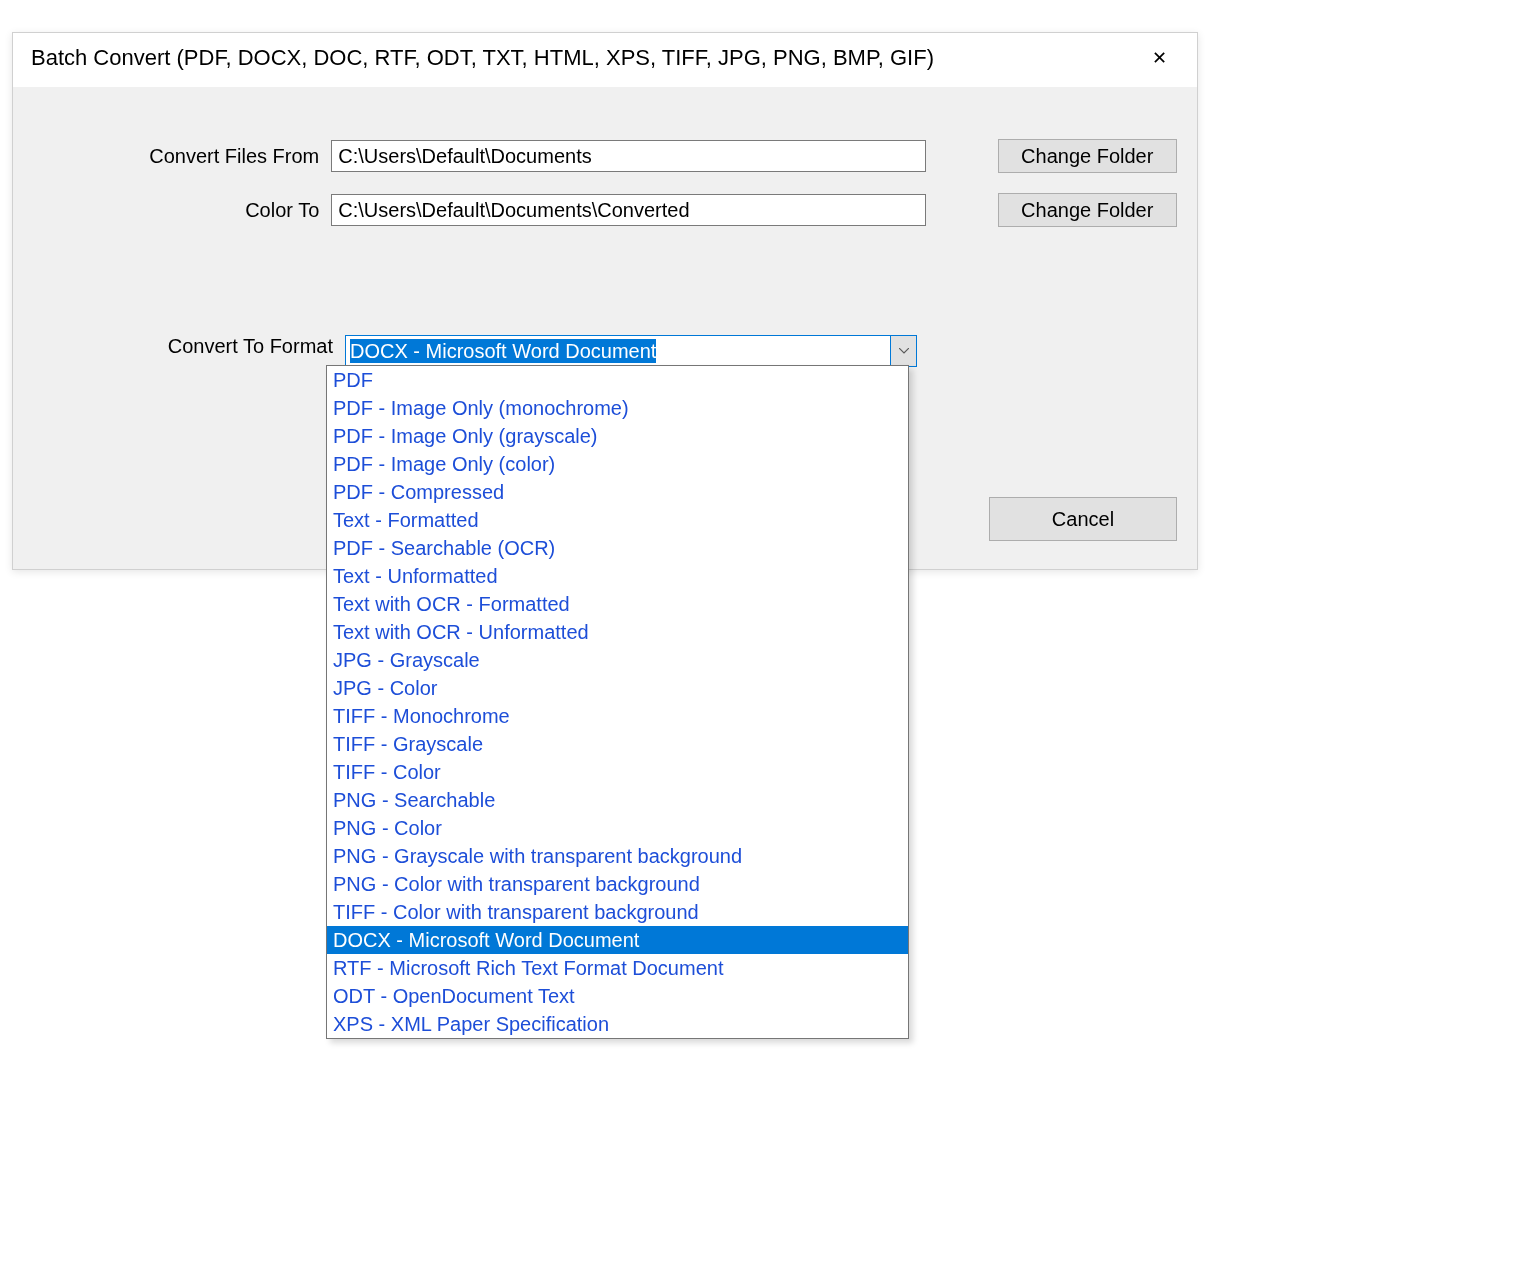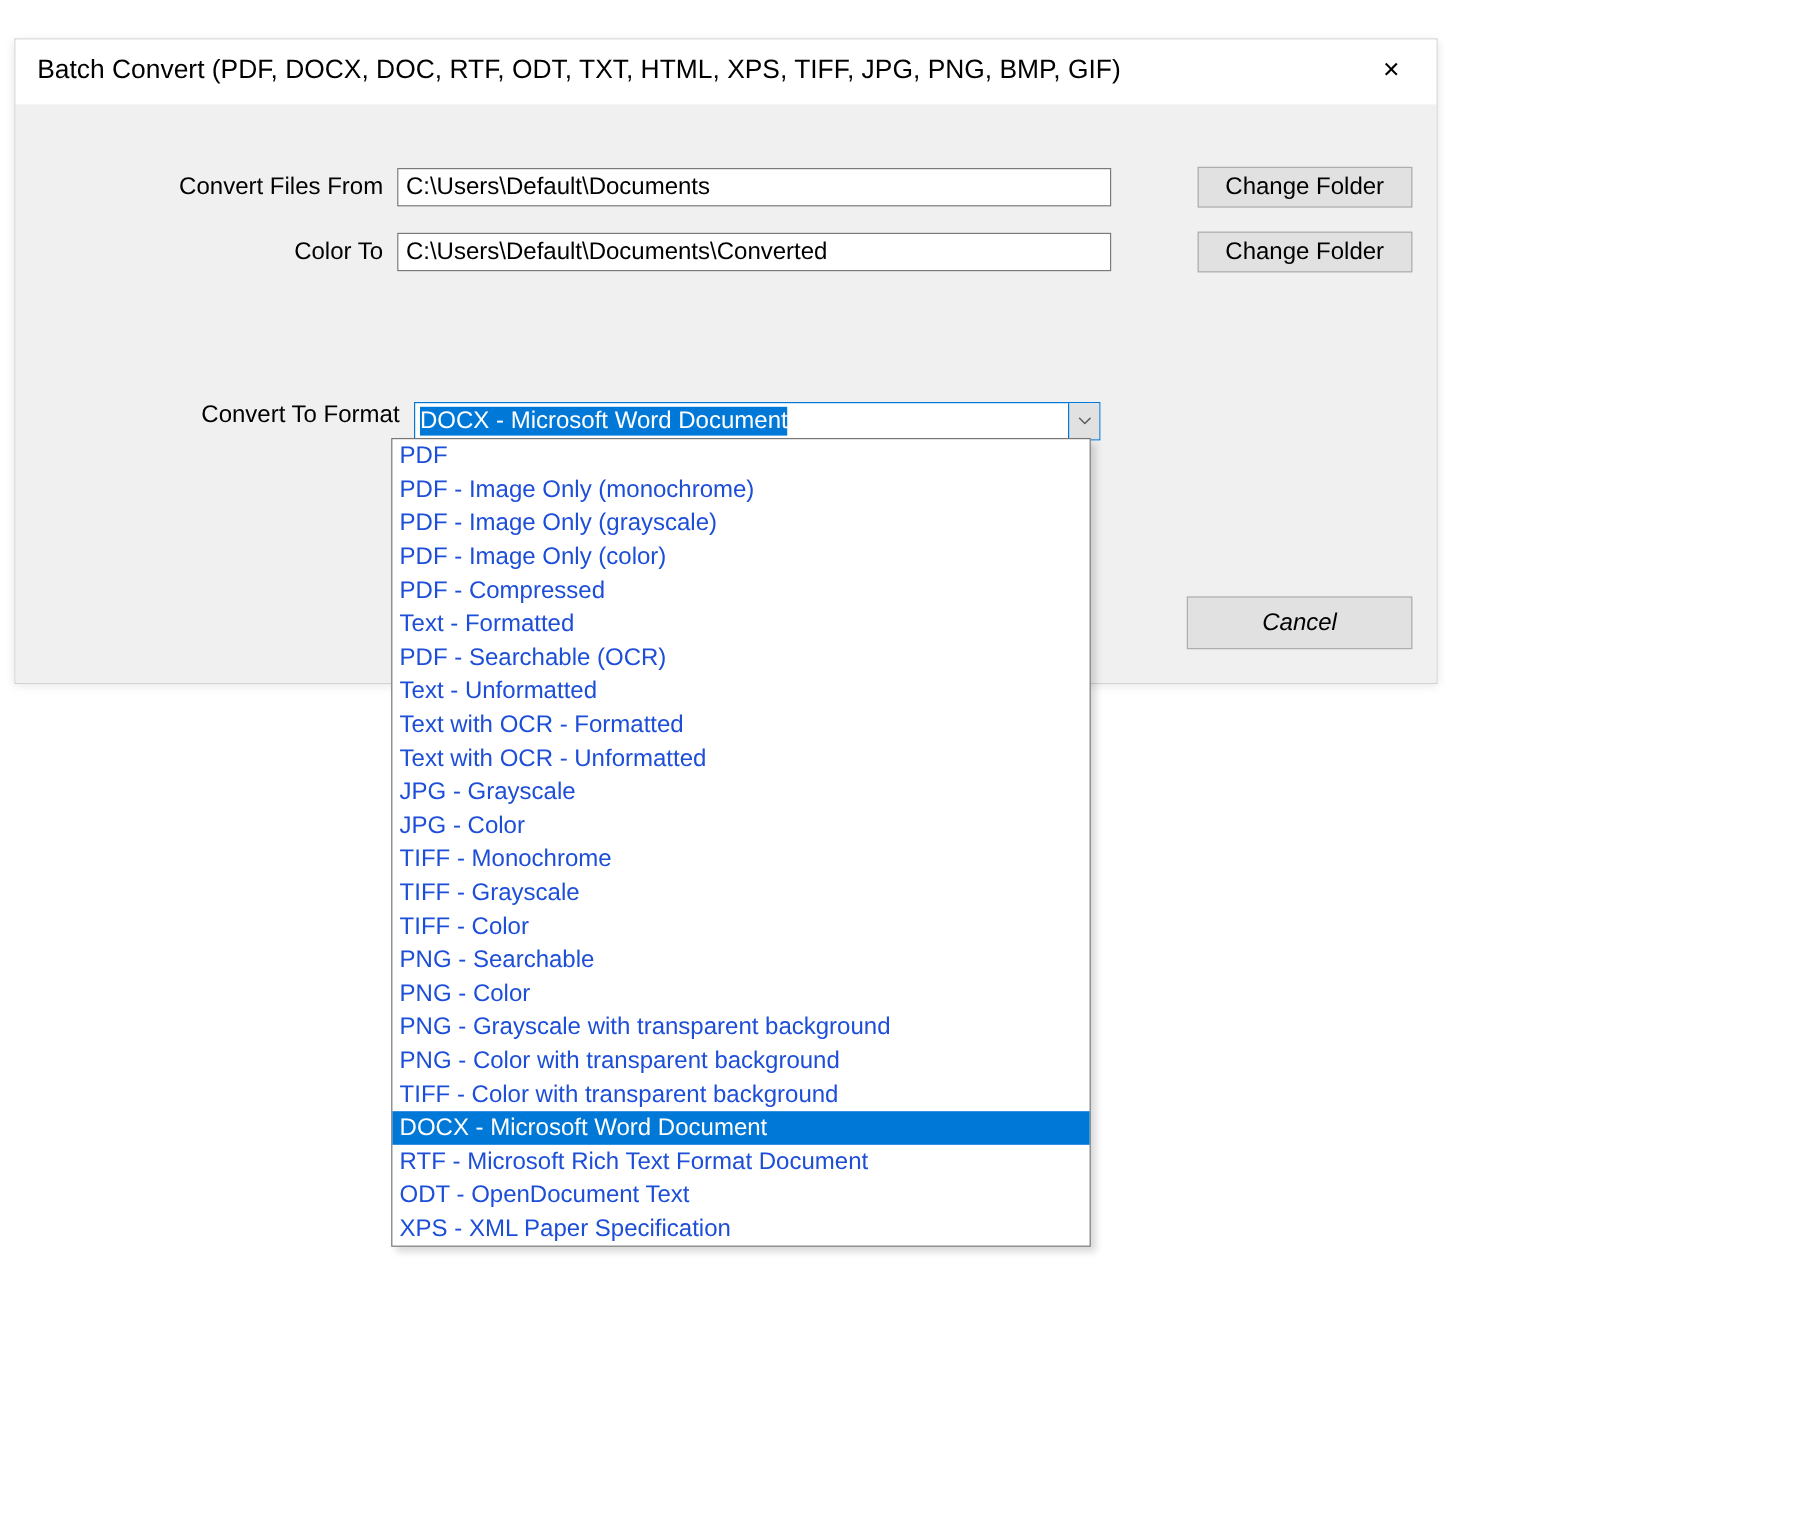--- a/index.html
+++ b/index.html
@@ -177,21 +177,20 @@
     
     .action-button {
       width: 188px;
       height: 44px;
       background: #e1e1e1;
       border: 1px solid #adadad;
       font-family: inherit;
       font-size: 20px;
       color: #000000;
       cursor: pointer;
-      font-style: italic;
     }
     
     .hidden-button {
       visibility: hidden;
     }
   </style>
 </head>
 <body>
 
 <div class="dialog-window">

